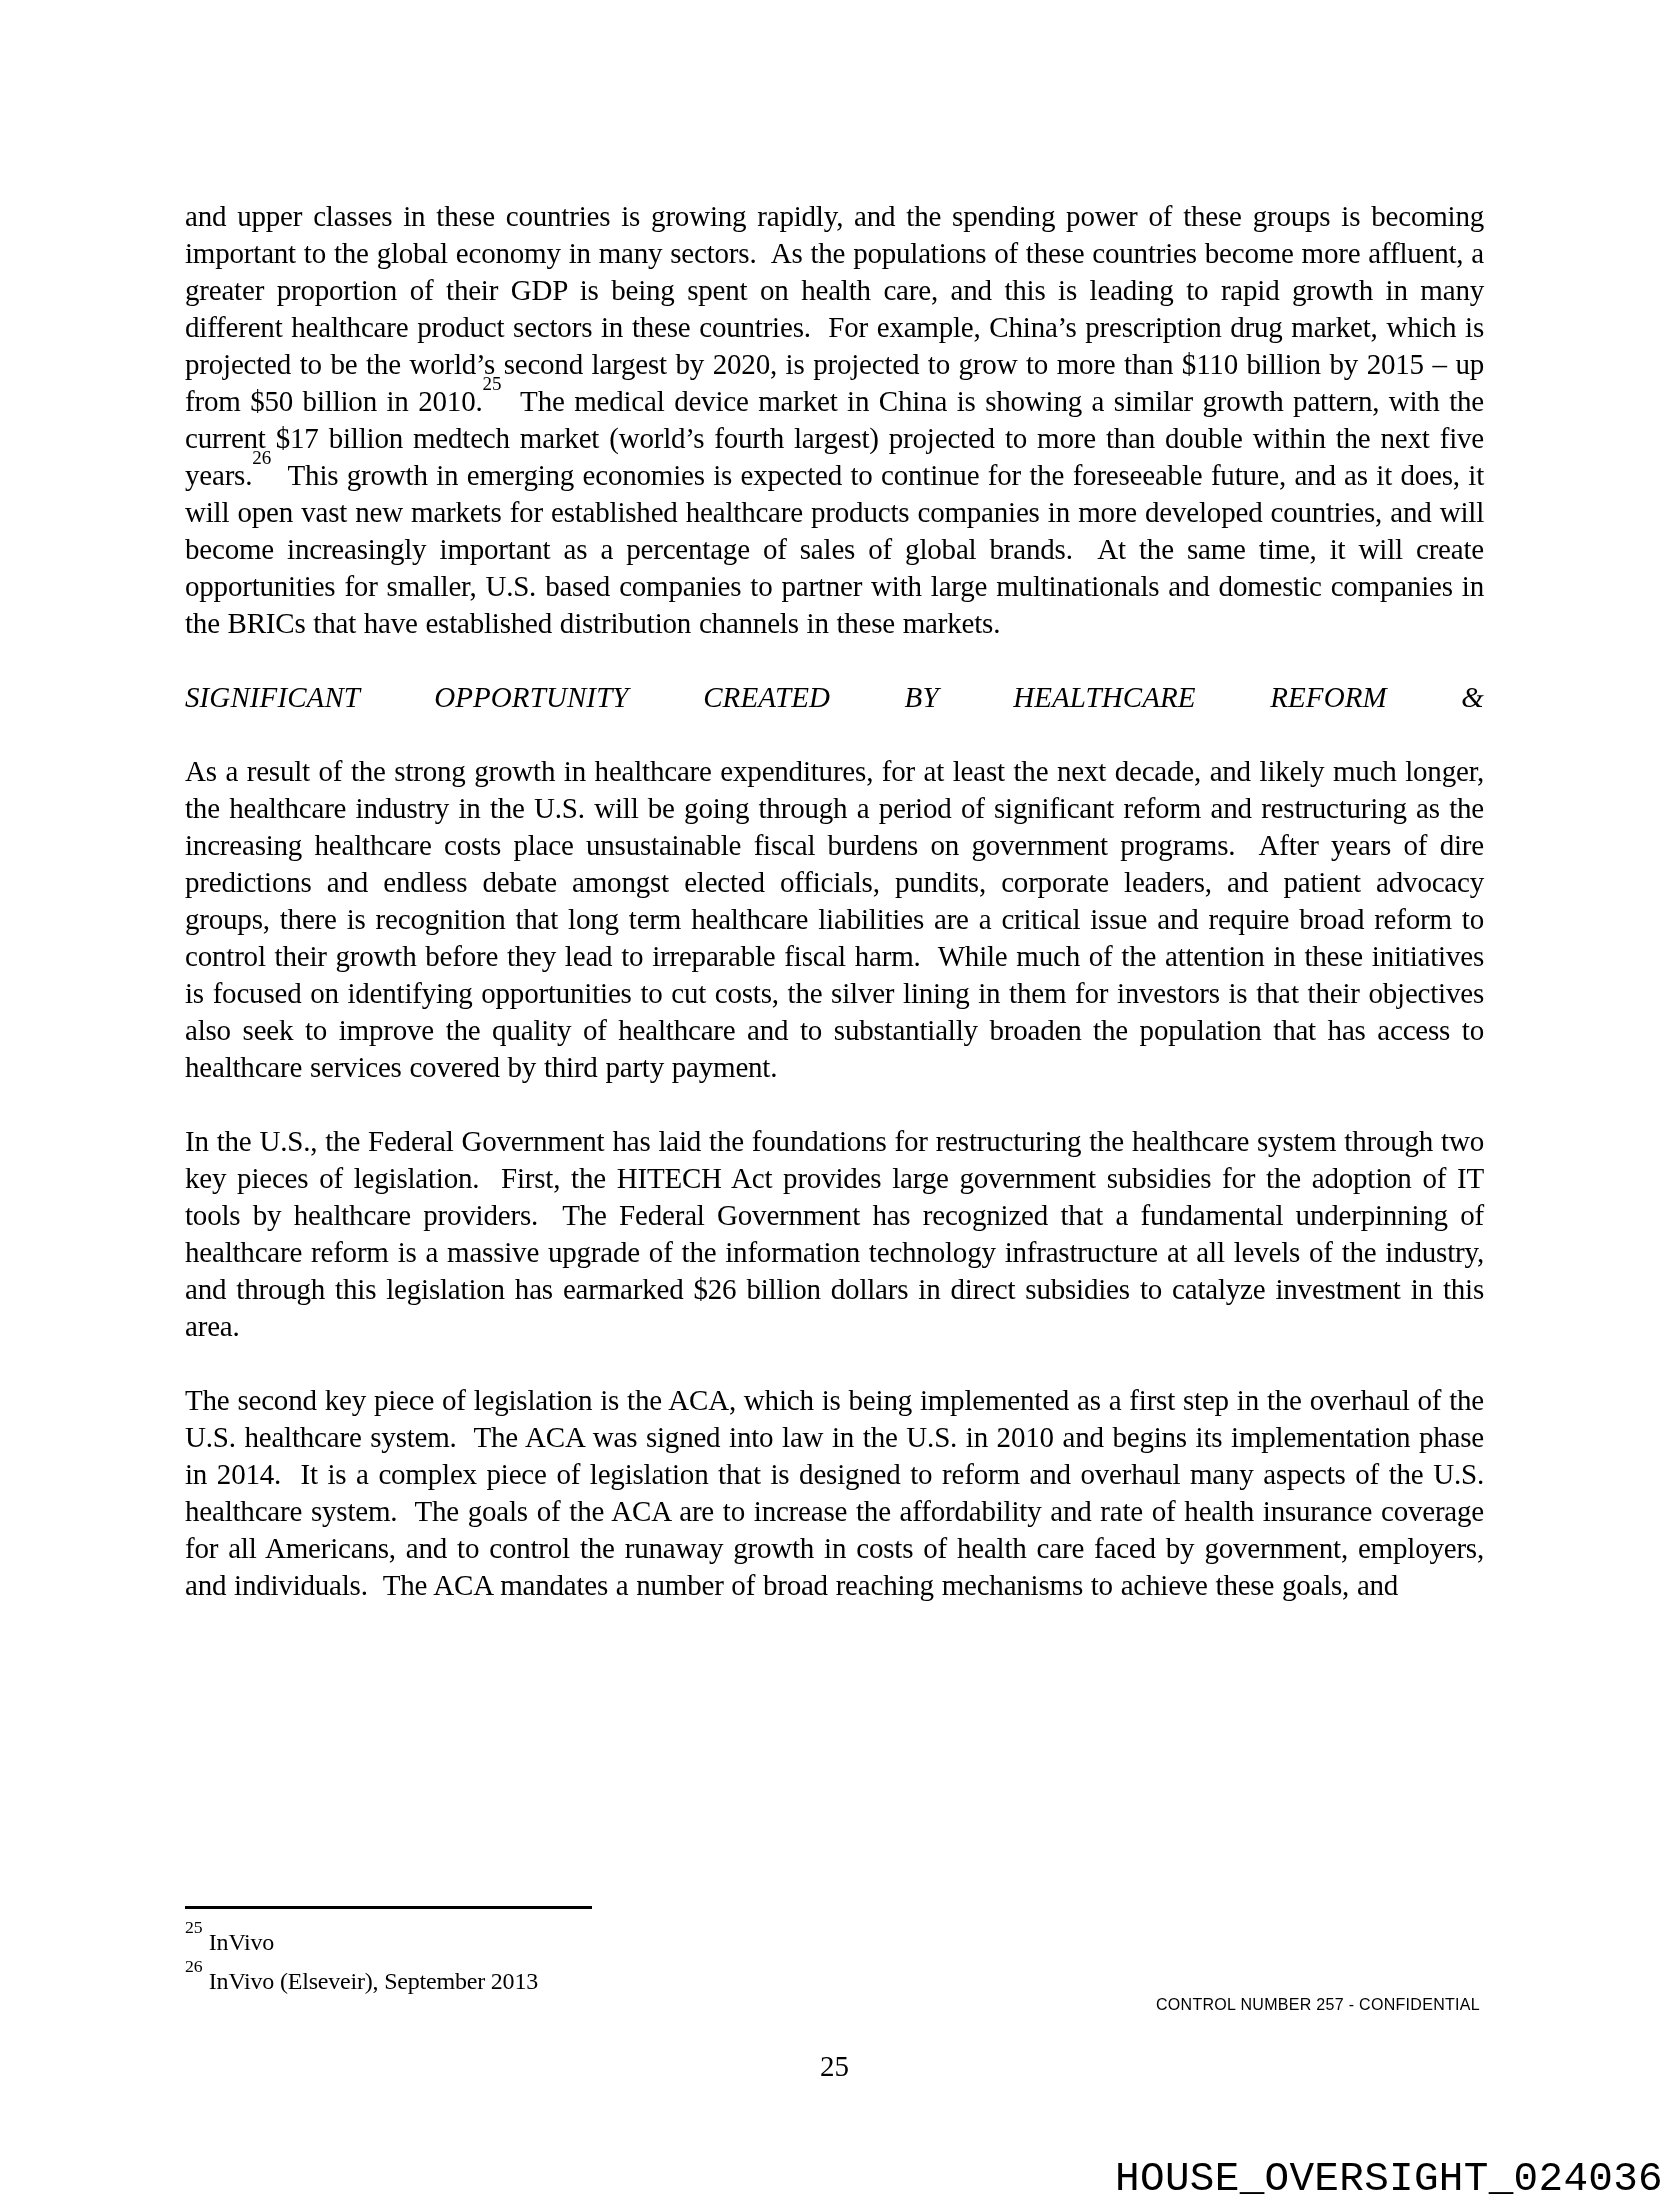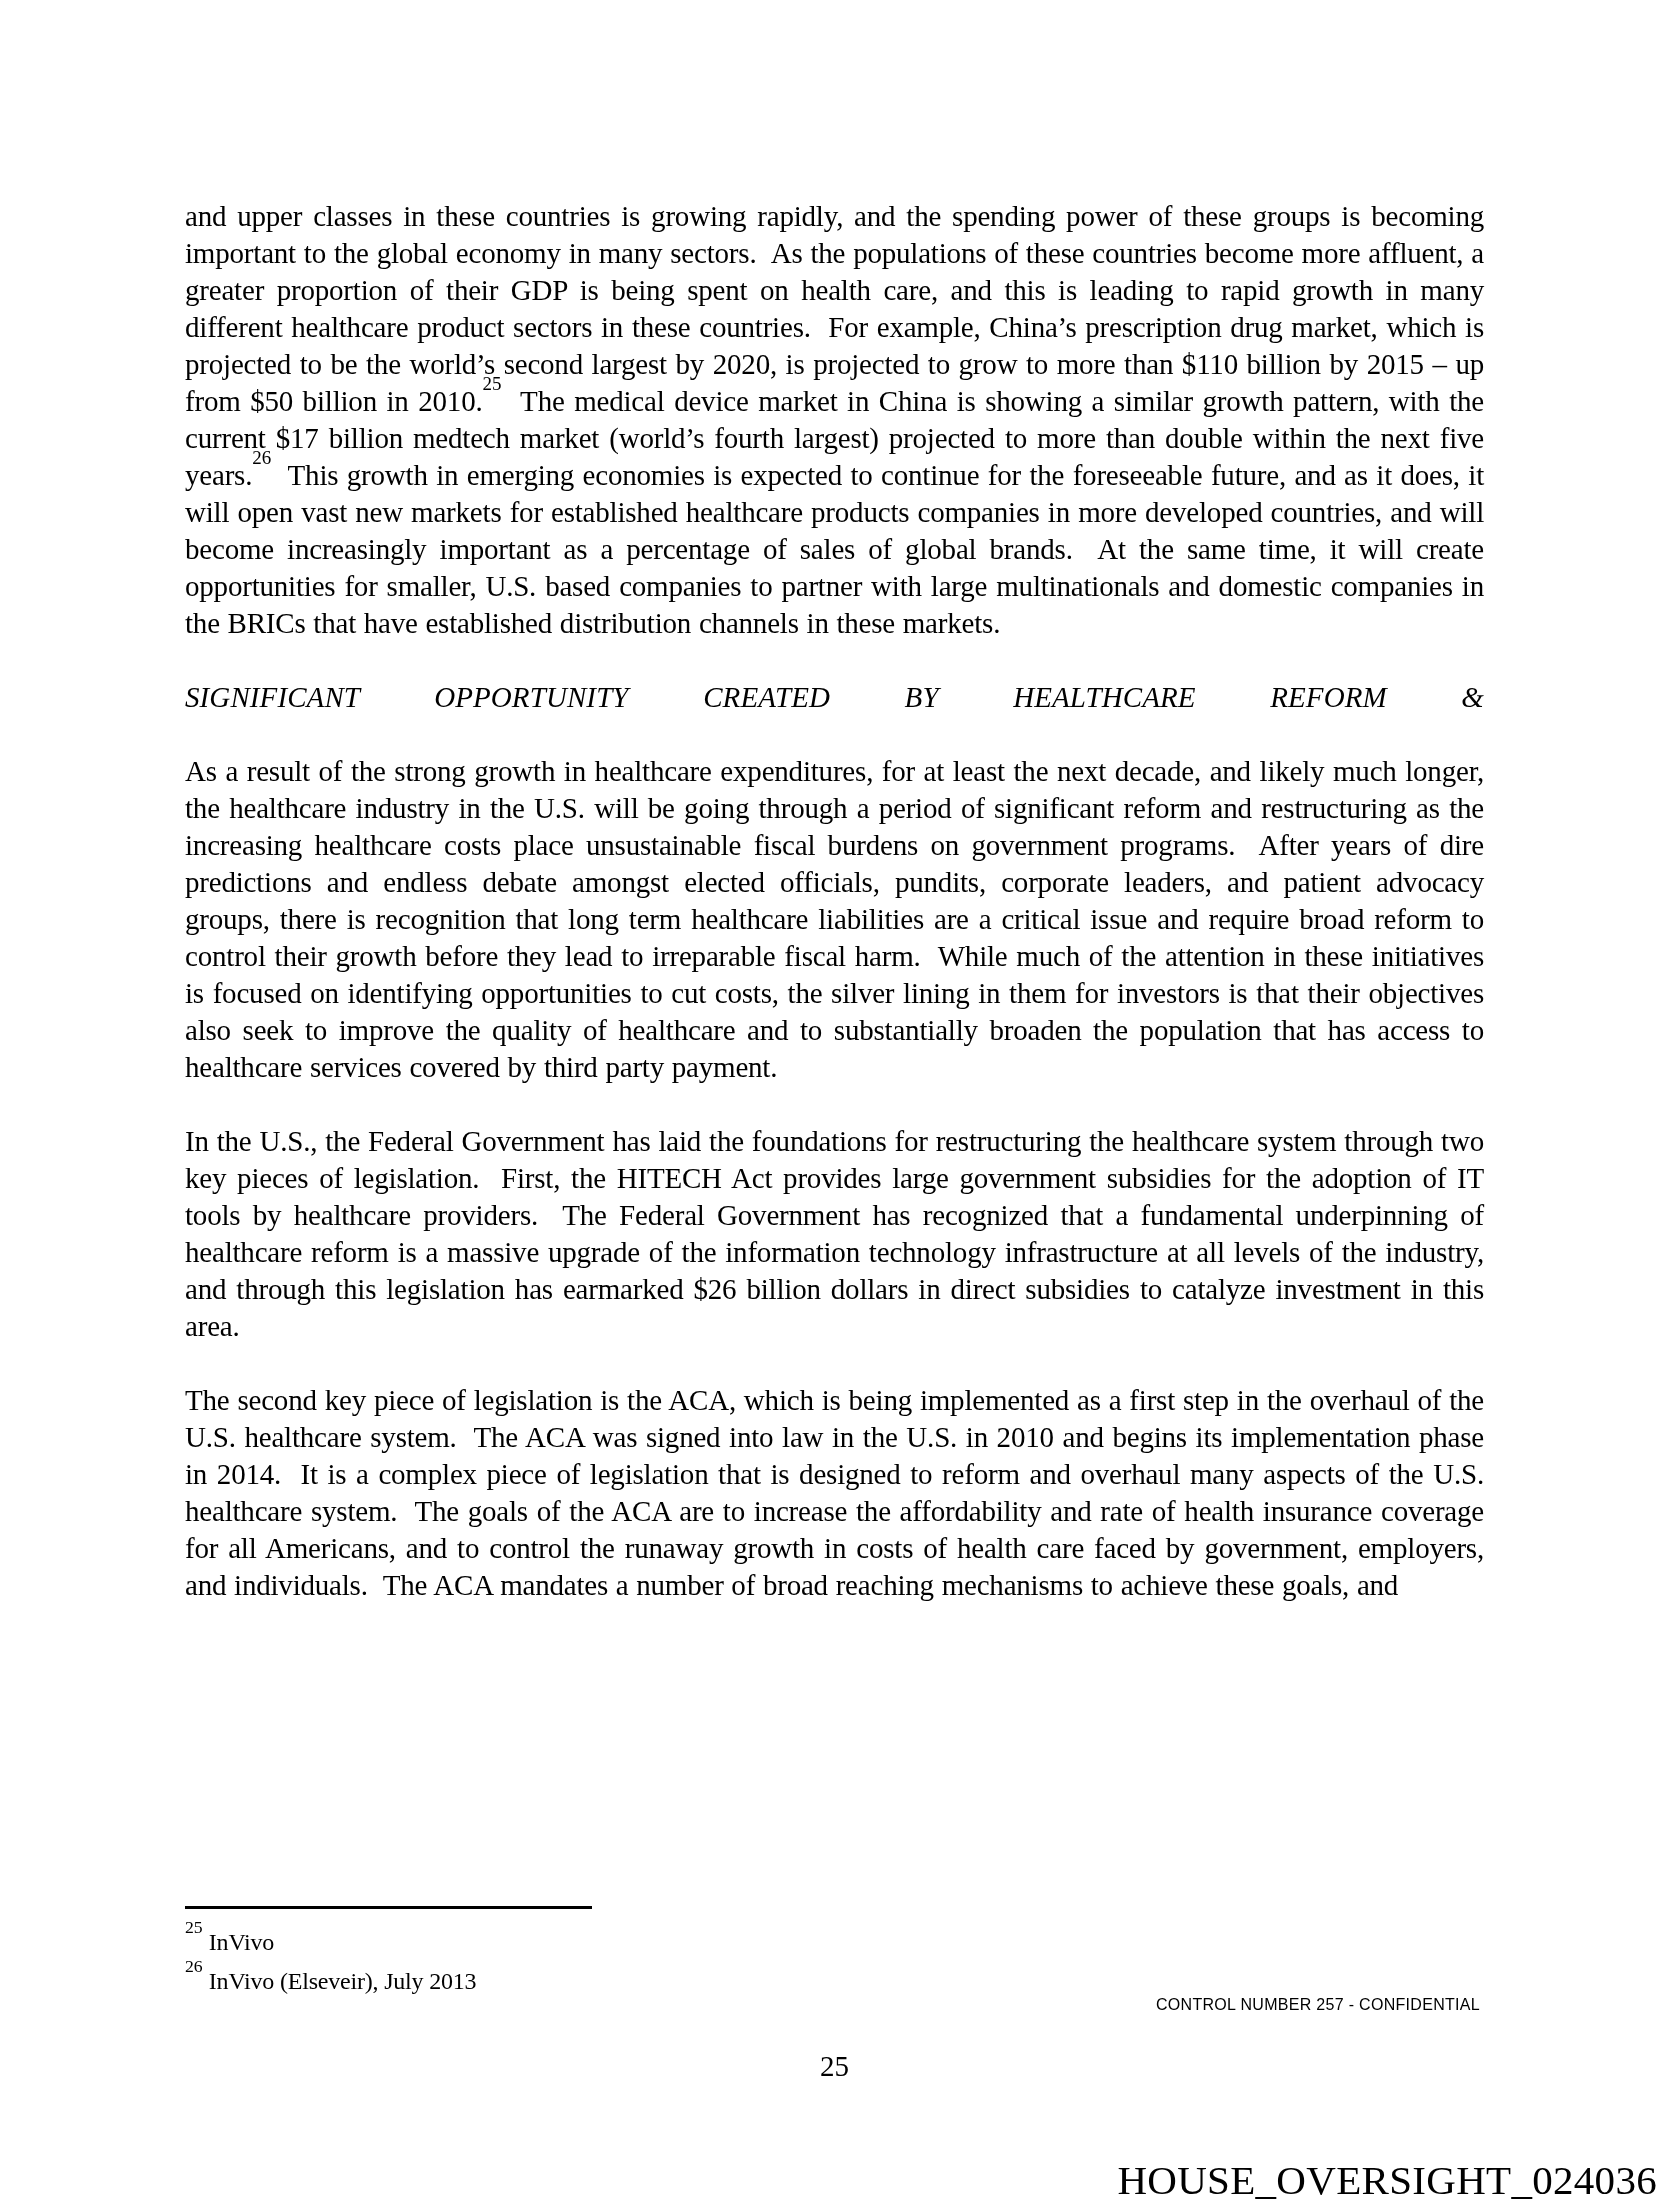--- a/index.html
+++ b/index.html
@@ -47,22 +47,22 @@
   .page-number {
     position: absolute; top: 2050px; left: 0; width: 1669px;
     text-align: center; font-size: 29px;
   }
   .control-number {
     position: absolute; top: 1996px; right: 189px;
     font-family: Liberation Sans, sans-serif;
     font-size: 16px; letter-spacing: 0.3px;
   }
   .bates-number {
-    position: absolute; top: 2156px; right: 12px;
-    font-family: Liberation Serif, serif;
+    position: absolute; top: 2156px; right: 6px;
+    font-family: Liberation Mono, monospace;
     font-size: 41px; letter-spacing: 0.3px;
   }
 </style>
 </head>
 <body>
 
 <div class="page">
 
   <main class="content">
 
@@ -76,21 +76,21 @@
 
     <p class="para">In the U.S., the Federal Government has laid the foundations for restructuring the healthcare system through two key pieces of legislation.&nbsp; First, the HITECH Act provides large government subsidies for the adoption of IT tools by healthcare providers.&nbsp; The Federal Government has recognized that a fundamental underpinning of healthcare reform is a massive upgrade of the information technology infrastructure at all levels of the industry, and through this legislation has earmarked $26 billion dollars in direct subsidies to catalyze investment in this area.</p>
 
     <p class="para">The second key piece of legislation is the ACA, which is being implemented as a first step in the overhaul of the U.S. healthcare system.&nbsp; The ACA was signed into law in the U.S. in 2010 and begins its implementation phase in 2014.&nbsp; It is a complex piece of legislation that is designed to reform and overhaul many aspects of the U.S. healthcare system.&nbsp; The goals of the ACA are to increase the affordability and rate of health insurance coverage for all Americans, and to control the runaway growth in costs of health care faced by government, employers, and individuals.&nbsp; The ACA mandates a number of broad reaching mechanisms to achieve these goals, and</p>
 
   </main>
 
   <footer class="footnotes">
     <div class="footnote-sep"></div>
     <div class="footnote"><sup class="fn-marker">25</sup><span>InVivo</span></div>
-    <div class="footnote"><sup class="fn-marker">26</sup><span>InVivo (Elseveir), July 2013</span></div>
+    <div class="footnote"><sup class="fn-marker">26</sup><span>InVivo (Elseveir), September 2013</span></div>
   </footer>
 
   <div class="page-number">25</div>
 
   <div class="control-number">CONTROL NUMBER 257 - CONFIDENTIAL</div>
 
   <div class="bates-number">HOUSE_OVERSIGHT_024036</div>
 
 </div>
 

